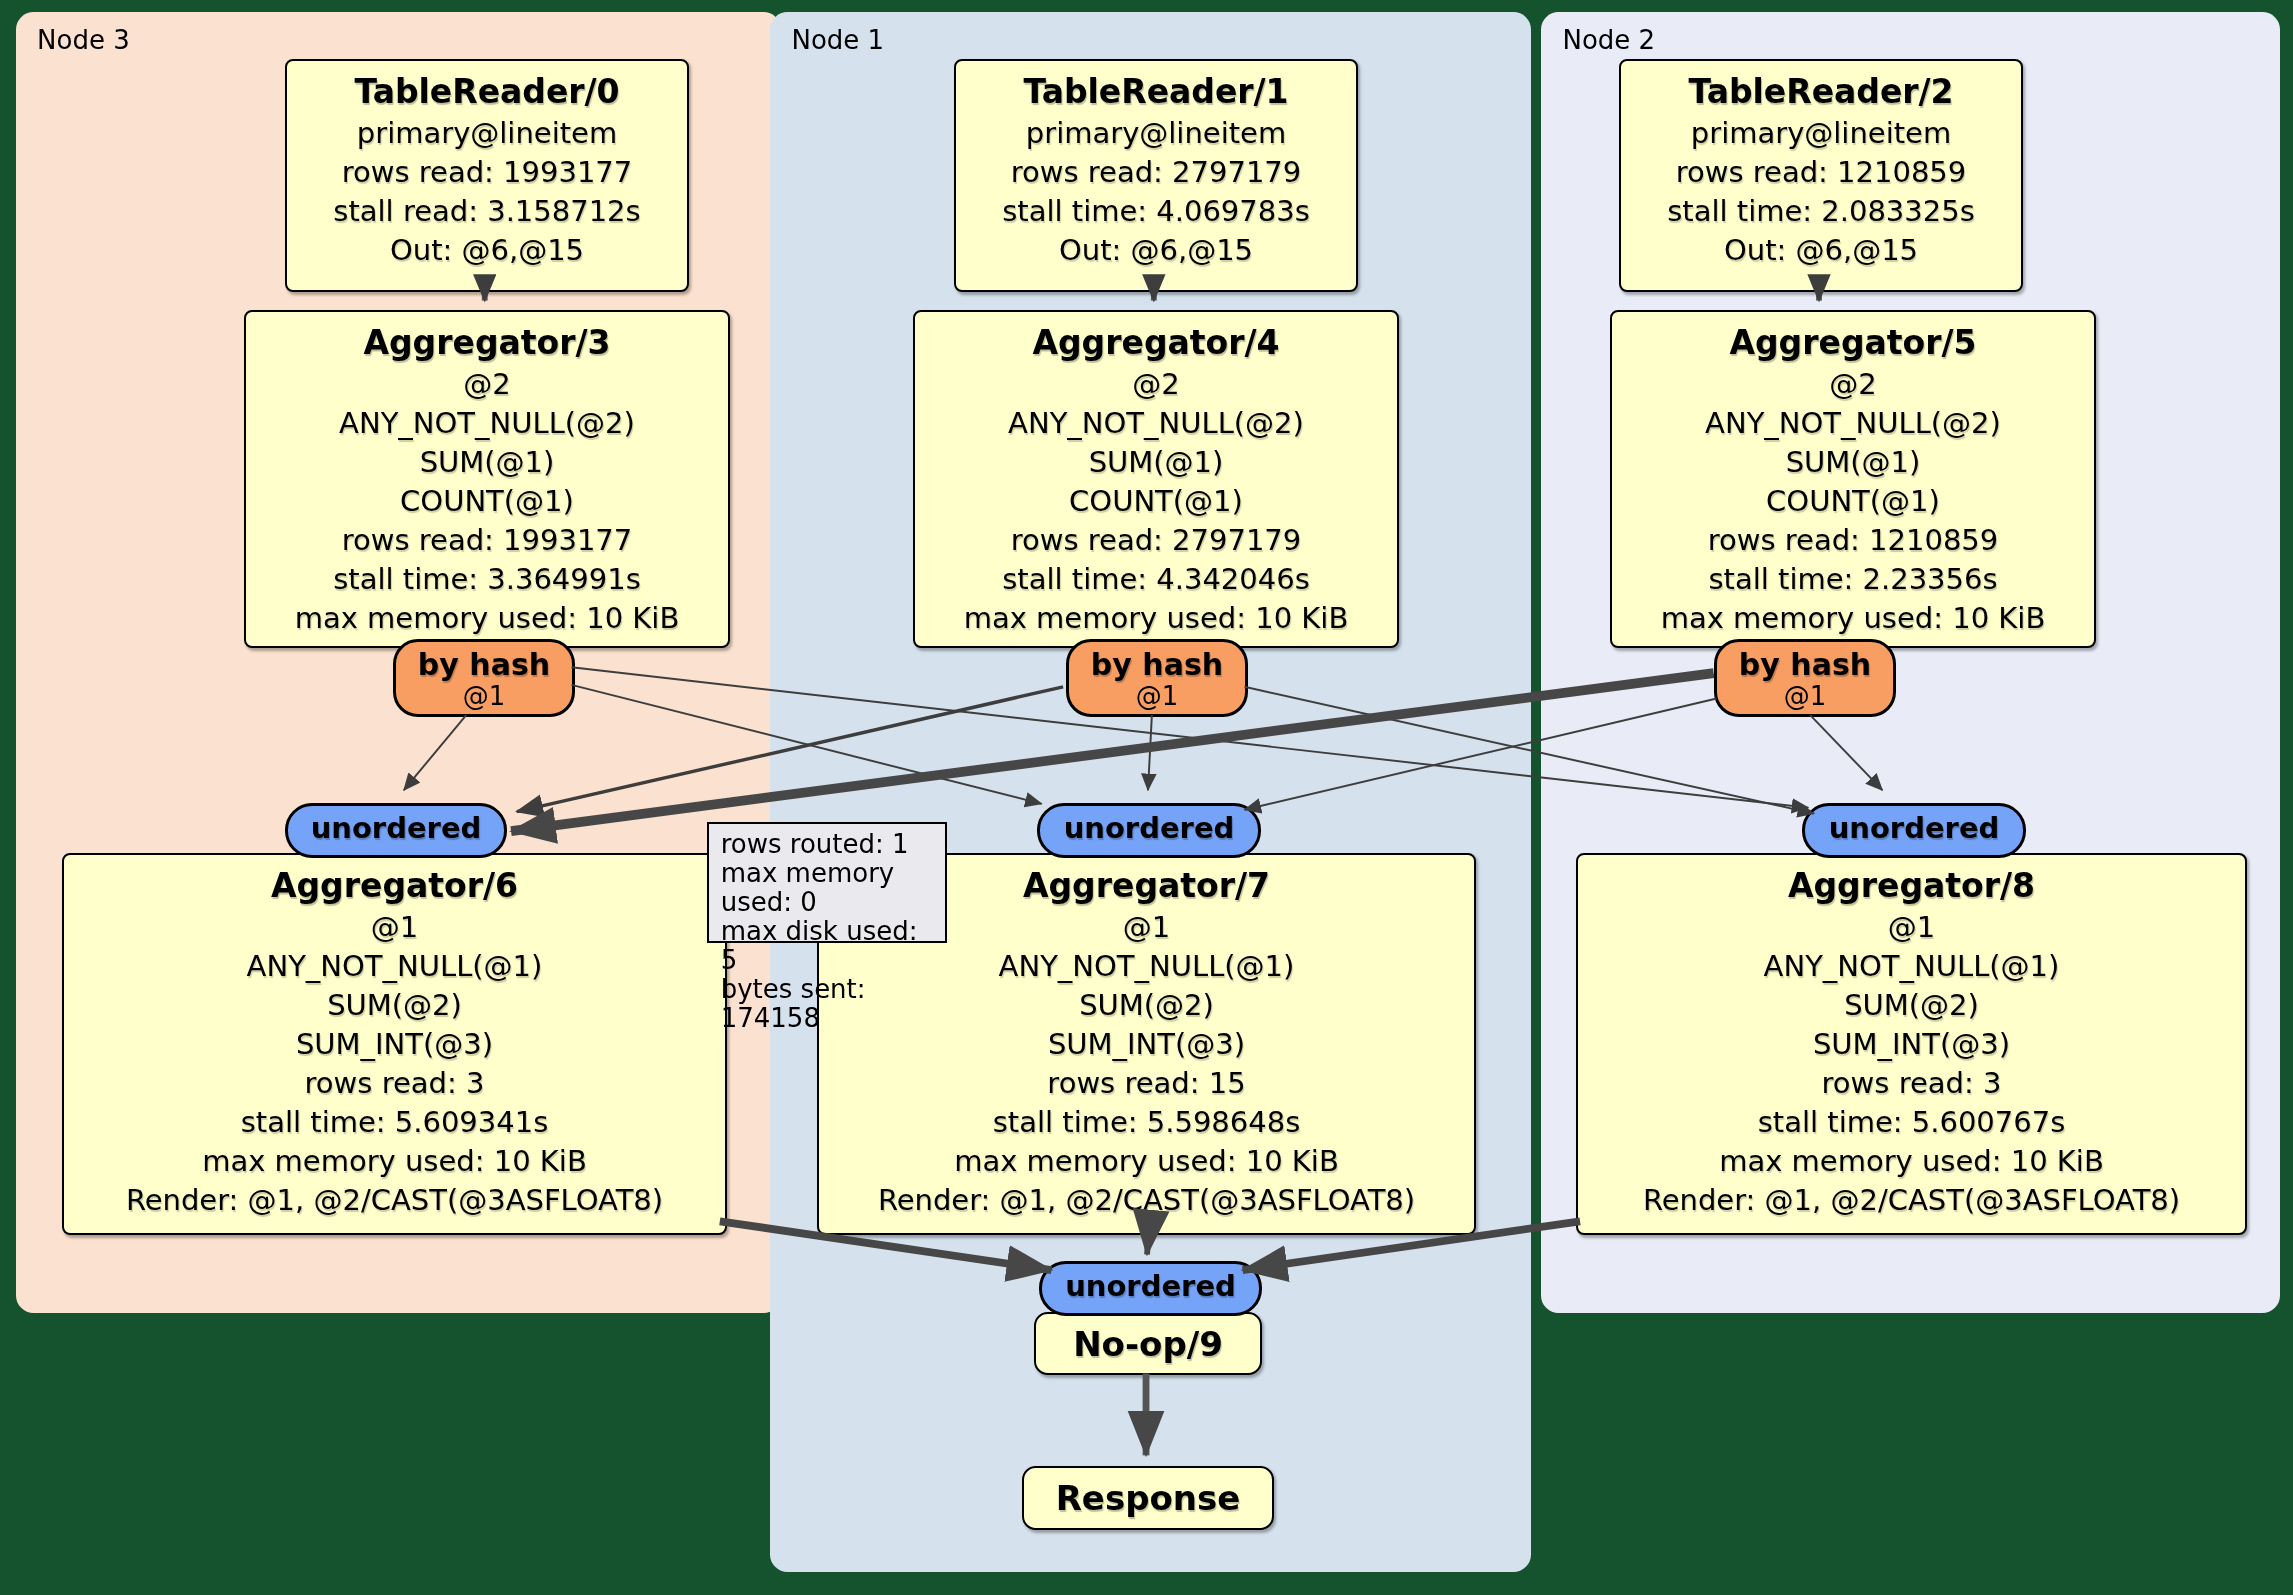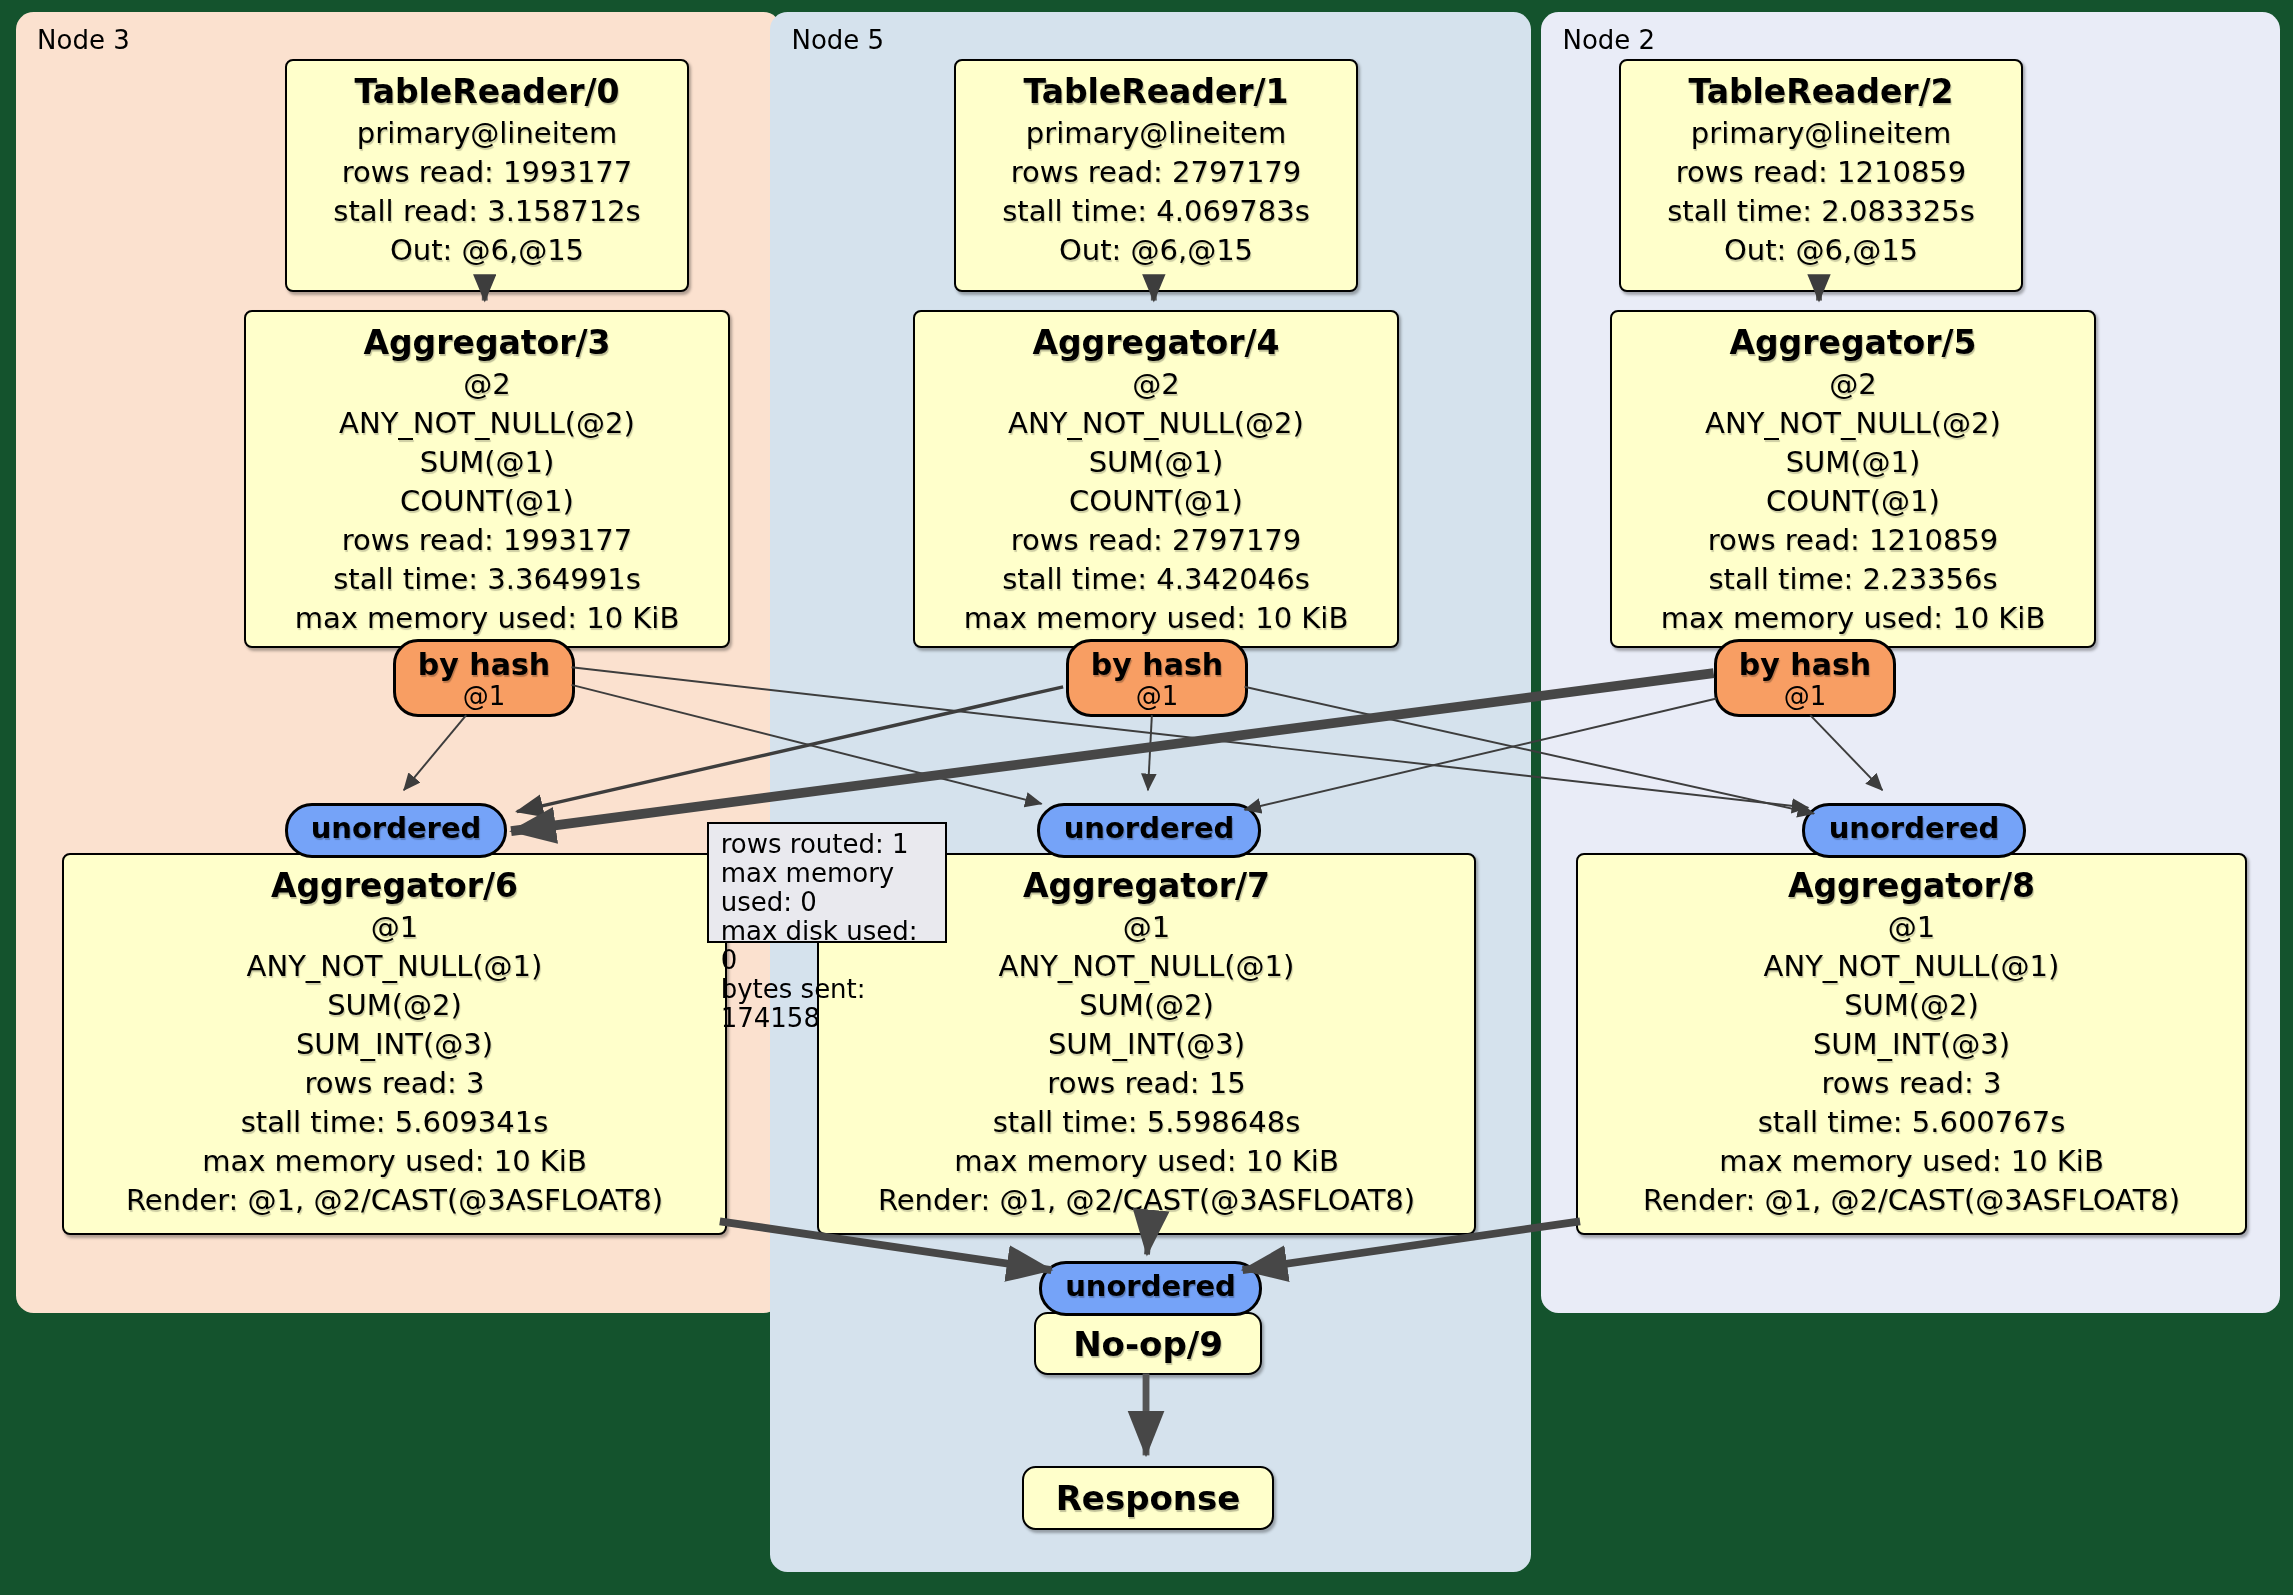--- a/index.html
+++ b/index.html
@@ -25,21 +25,21 @@
 </style>
 </head>
 <body>
 
 <div id="canvas">
 
   <div class="panel" style="left:15.6px;top:11.7px;width:765px;height:1301px;background:var(--c-node3-panel,#fbe1cf);">
     <div class="panel-label">Node 3</div>
   </div>
   <div class="panel" style="left:770px;top:11.7px;width:761px;height:1560px;background:var(--c-node1-panel,#d5e2ed);">
-    <div class="panel-label">Node 5</div>
+    <div class="panel-label">Node 1</div>
   </div>
   <div class="panel" style="left:1541px;top:11.7px;width:739px;height:1301px;background:var(--c-node2-panel,#e9ecf7);">
     <div class="panel-label">Node 2</div>
   </div>
 
   <svg class="edges" width="2294" height="1596" viewBox="0 0 2352 1636">
     <defs>
       <marker id="ah" markerUnits="userSpaceOnUse" markerWidth="20" markerHeight="16" refX="17" refY="8" orient="auto">
         <path d="M0,0 L18,8 L0,16 z" fill="#3d3d3d"></path>
       </marker>
@@ -175,18 +175,18 @@
     <div class="line">SUM_INT(@3)</div>
     <div class="line">rows read: 3</div>
     <div class="line">stall time: 5.600767s</div>
     <div class="line">max memory used: 10 KiB</div>
     <div class="line">Render: @1, @2/CAST(@3ASFLOAT8)</div>
   </div>
 
   <div class="tooltip" style="left:707px;top:822px;width:213px;height:105px;">
     <div>rows routed: 1</div>
     <div>max memory used: 0</div>
-    <div>max disk used: 0</div>
+    <div>max disk used: 5</div>
     <div>bytes sent: 174158</div>
   </div>
 
 </div>
 
 
 </body></html>

